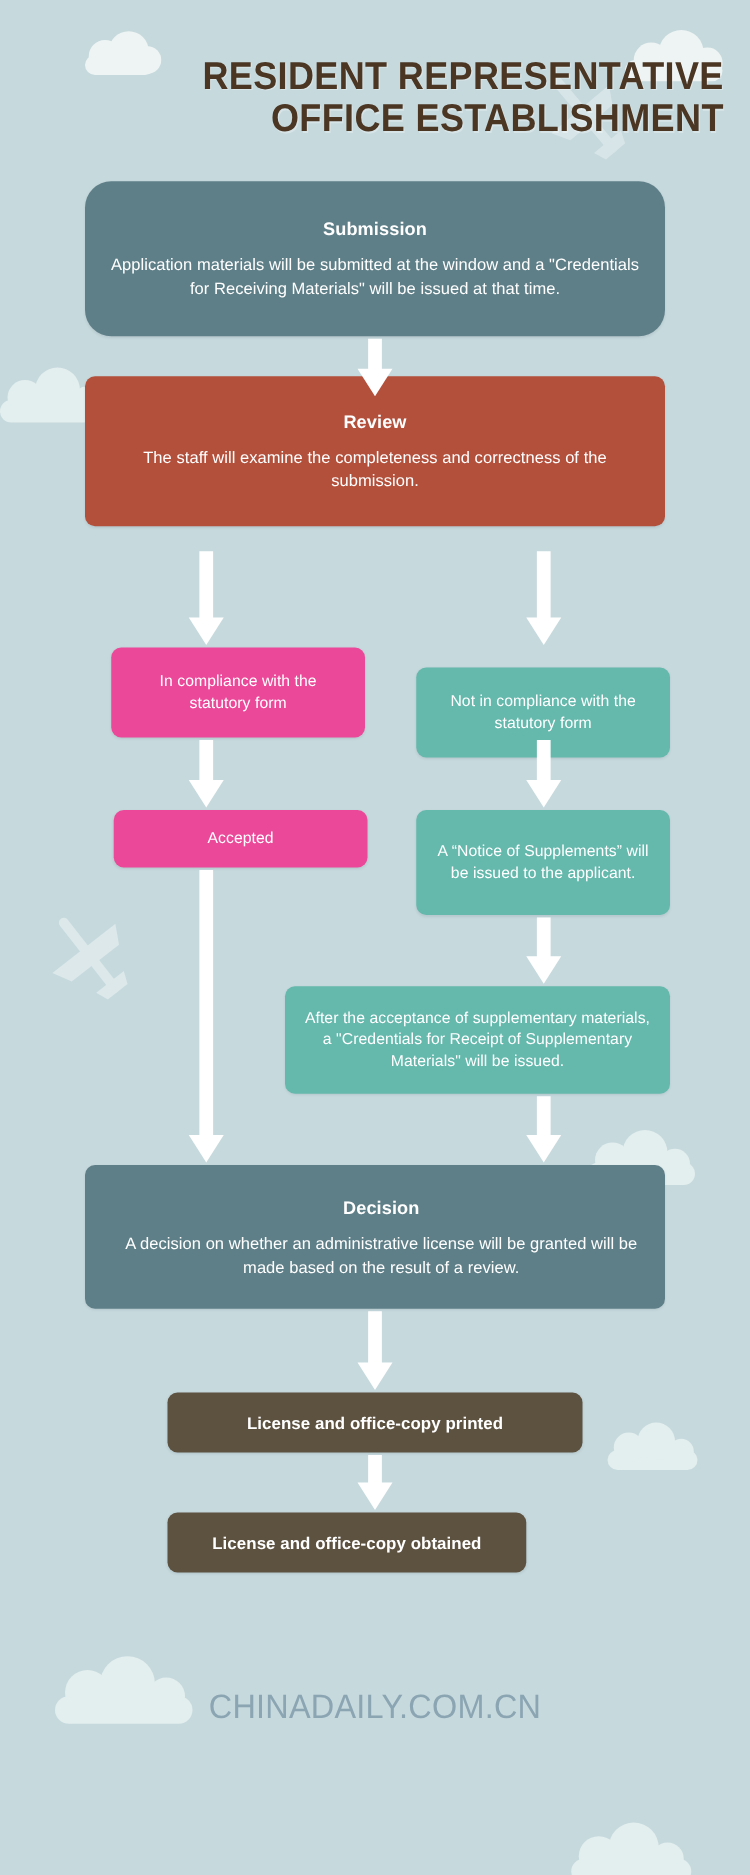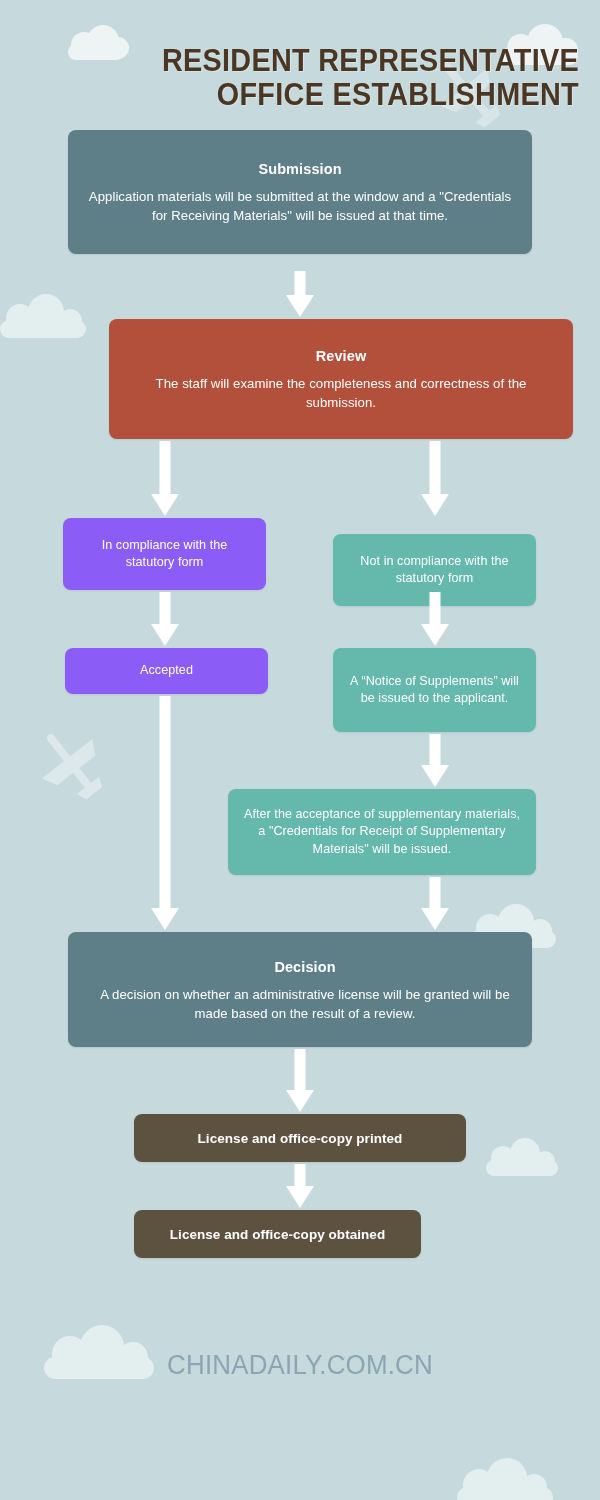--- a/index.html
+++ b/index.html
@@ -79,33 +79,33 @@
   .node .node-body {
     font-size: 13.2px;
     font-weight: 400;
     line-height: 19px;
     letter-spacing: 0.05px;
   }
   .node.no-title .node-body { margin: 0; }
 
   .node.slate   { background: #5f7f88; }
   .node.red     { background: #b3503c; }
-  .node.blue    { background: #8b5cf6; }
+  .node.blue    { background: #ec4899; margin-left: 26px; }
   .node.teal    { background: #64b8ac; }
   .node.brown   { background: #5d5140; }
 
   .node.brown .node-body {
     font-weight: 700;
     font-size: 13.5px;
   }
   .node.small .node-body { font-size: 12.6px; line-height: 17.5px; }
 
   
-  #node-submission { left: 68px;  top: 130px; width: 464px; height: 124px; }
-  #node-review     { left: 68px;  top: 319px; width: 464px; height: 120px; margin-left: 41px; }
+  #node-submission { left: 68px;  top: 145px; width: 464px; height: 124px; border-radius: 21px; }
+  #node-review     { left: 68px;  top: 301px; width: 464px; height: 120px; }
   #node-compliant      { left: 63px;  top: 518px; width: 203px; height: 72px; }
   #node-noncompliant   { left: 333px; top: 518px; width: 203px; height: 72px; margin-top: 16px; }
   #node-accepted       { left: 65px;  top: 648px; width: 203px; height: 46px; }
   #node-notice         { left: 333px; top: 648px; width: 203px; height: 84px; align-items: center; }
   #node-supplementary  { left: 228px; top: 789px; width: 308px; height: 86px; }
   #node-decision   { left: 68px;  top: 932px; width: 464px; height: 115px; padding-left: 24px; }
   #node-printed    { left: 134px; top: 1114px; width: 332px; height: 48px; }
   #node-obtained   { left: 134px; top: 1210px; width: 287px; height: 48px; }
 
   

